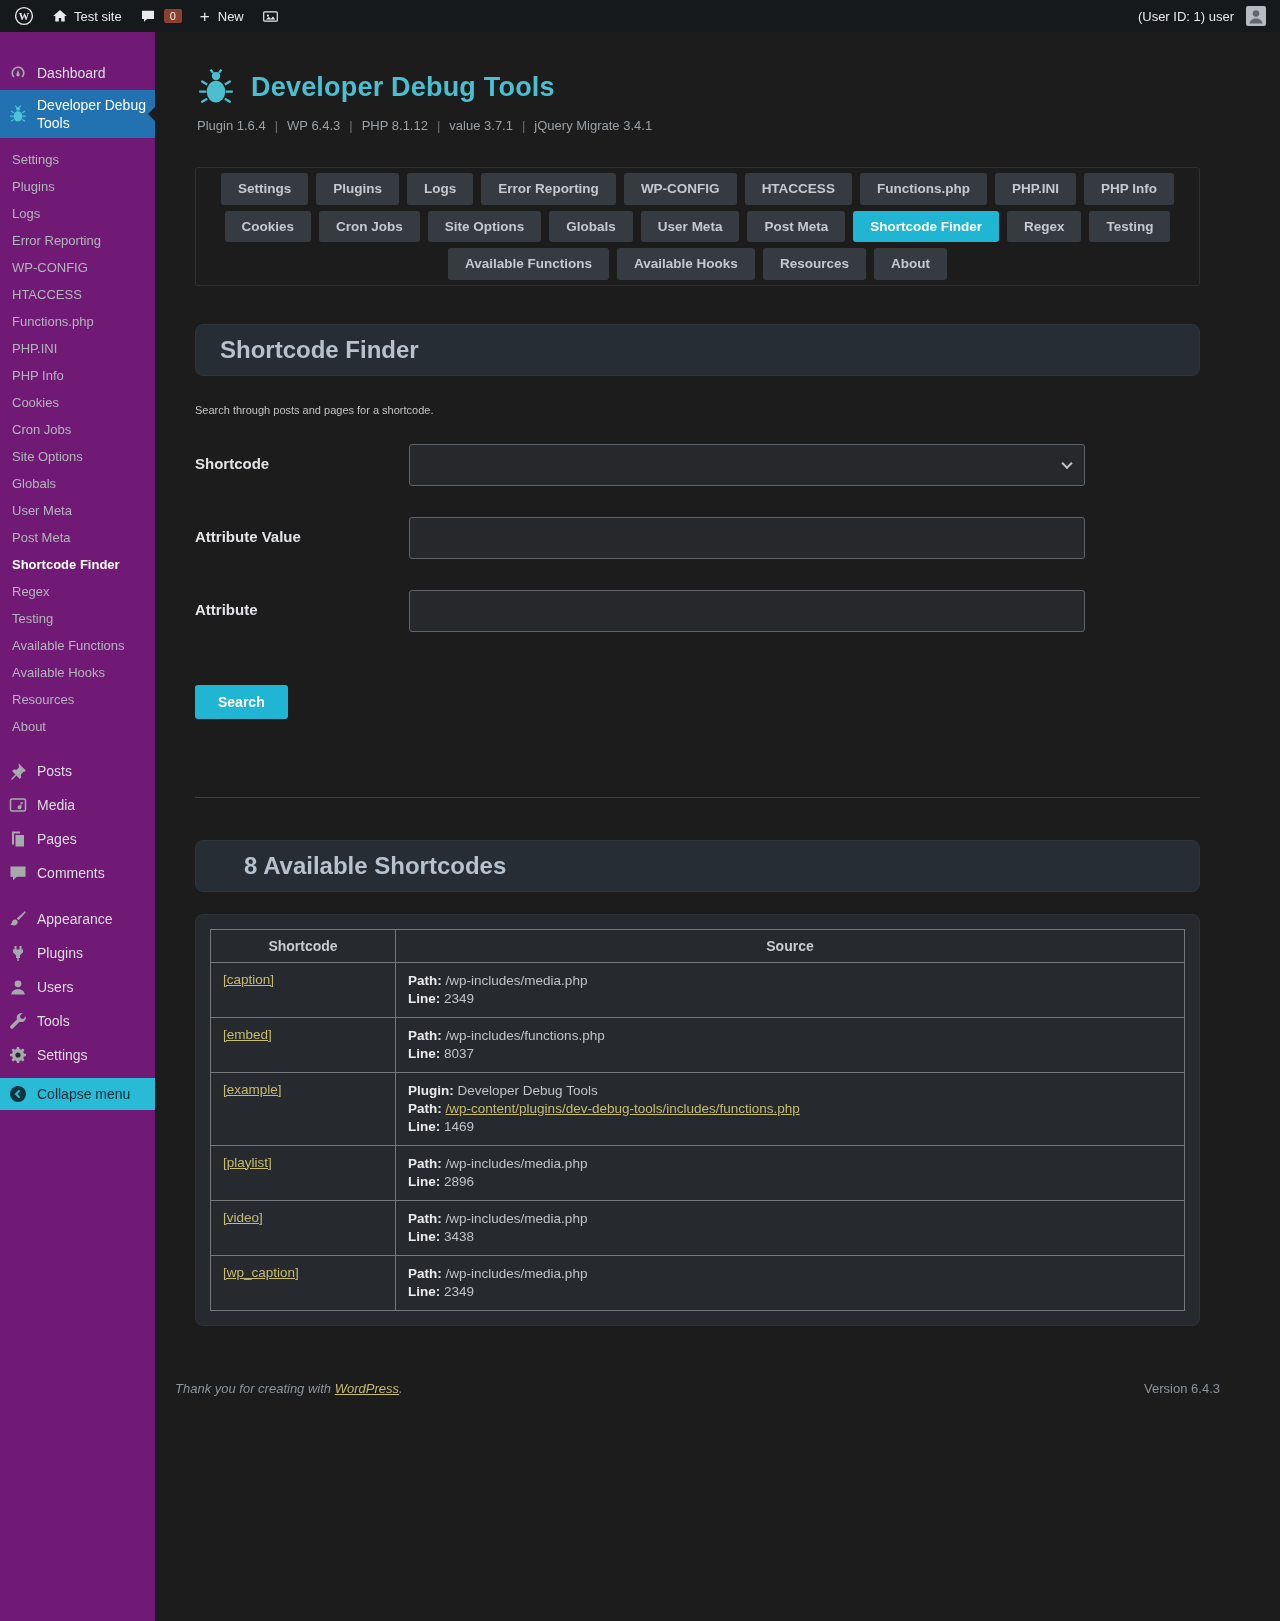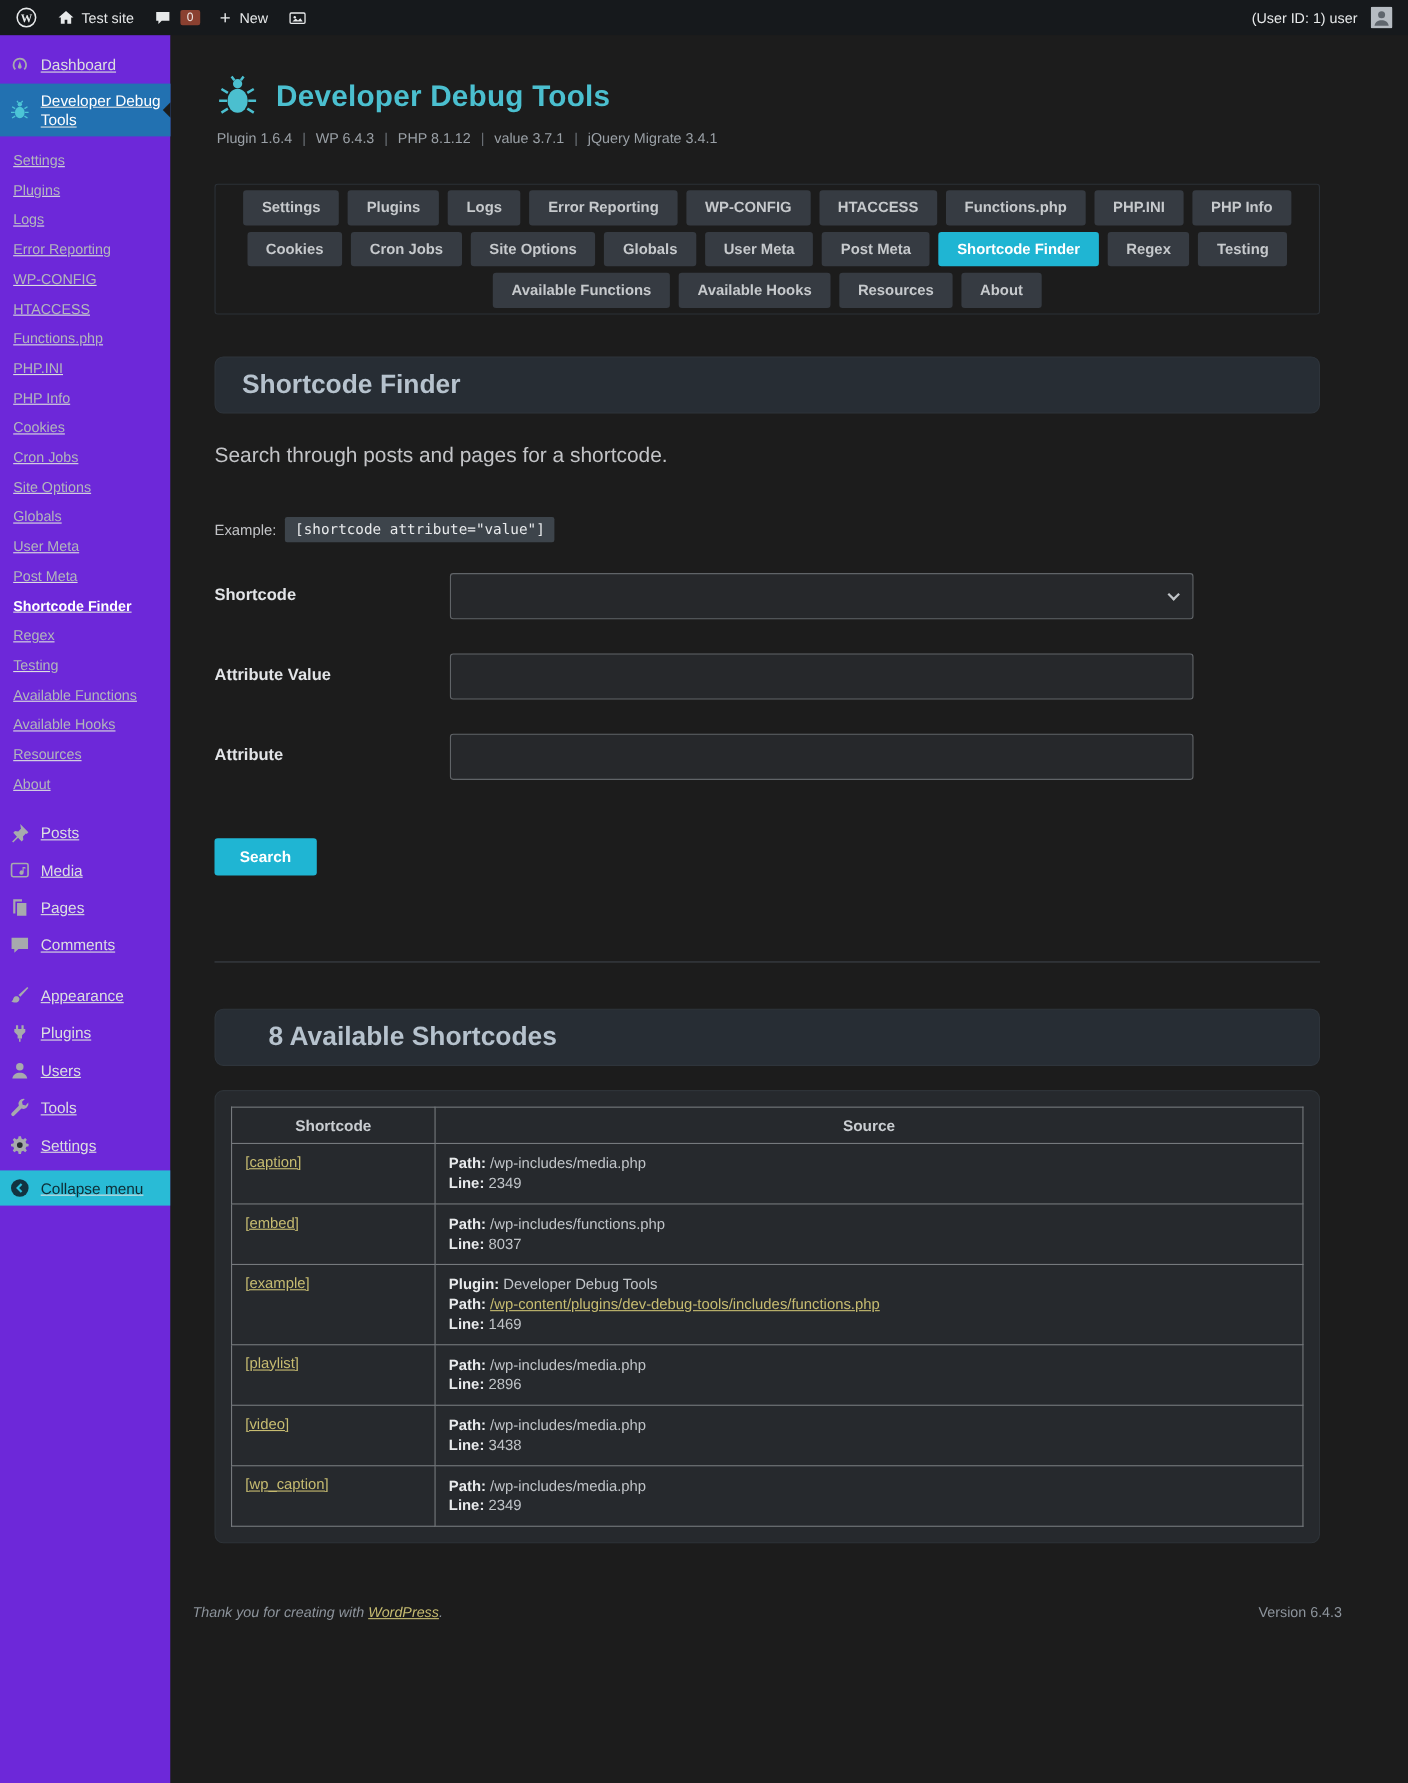--- a/index.html
+++ b/index.html
@@ -26,22 +26,22 @@
     padding:1px 6px; border-radius:2px; margin-left:2px;
   }
   .plus-glyph{ font-size:17px; font-weight:400; line-height:1; margin-right:2px; }
   .avatar{ width:20px; height:20px; border-radius:2px; overflow:hidden; margin-left:6px; }
 
   
   .layout{ display:flex; min-height:1589px; }
 
   
   .sidebar{
-    width:155px; flex:0 0 155px; background:#6d28d9; padding-top:10px;
-    font-size:14px; color:#dcdee0;text-decoration:underline;
+    width:155px; flex:0 0 155px; background:#701a75; padding-top:24px;
+    font-size:14px; color:#dcdee0;
   }
   .menu{ list-style:none; margin:0; padding:0; }
   .menu-item{
     display:flex; align-items:center; gap:9px;
     padding:7px 8px; cursor:pointer; color:#dcdee0; position:relative; line-height:19px;
   }
   .mi-icon{ width:20px; flex:0 0 20px; color:#a7aaad; }
   .menu-item.current{ background:#2271b1; color:#fff; padding-top:6px; padding-bottom:6px; line-height:18px; }
   .menu-item.current .mi-icon{ color:#4cc4d6; }
   .cur-arrow{
@@ -81,21 +81,21 @@
     padding:9px 17px; cursor:pointer; line-height:1;
   }
   .tab.active{ background:#1fb5d3; color:#ffffff; }
 
   .panel-title{
     margin-top:38px; background:#272d34; border:1px solid #2e343b; border-radius:8px;
     padding:11px 24px; font-size:24px; font-weight:700; color:#b6c2cd;
   }
   .panel-title.second{ margin-top:42px;padding-left:48px; }
 
-  .desc{ margin:28px 0 0; font-size:19px; color:#c3c4c7; }
+  .desc{ margin:28px 0 0; font-size:11px; color:#c3c4c7; }
   .example{ margin:44px 0 0; font-size:13.5px; color:#c3c4c7; display:flex; align-items:center; gap:8px; }
   .example code{
     font-family:"DejaVu Sans Mono","Liberation Mono",monospace;
     background:#3d444b; color:#e8eaec; padding:4px 9px; border-radius:2px; font-size:13px;
   }
 
   .finder-form{ margin-top:28px; }
   .form-row{ display:flex; margin-bottom:31px; }
   .form-row label{
     width:214px; flex:0 0 214px; padding-top:11px;
@@ -387,24 +387,20 @@
         <button class="tab">Resources</button>
         <button class="tab">About</button>
       </div>
 
     <div class="panel-title">
       <span>Shortcode Finder</span>
     </div>
 
     <p class="desc">Search through posts and pages for a shortcode.</p>
 
-    <p class="example">
-      <span>Example:</span>
-      <code>[shortcode attribute="value"]</code>
-    </p>
 
     <div class="finder-form">
       <div class="form-row">
         <label>Shortcode</label>
         <div class="field">
           <select><option></option></select>
           <span class="chev"></span>
         </div>
       </div>
       <div class="form-row">

